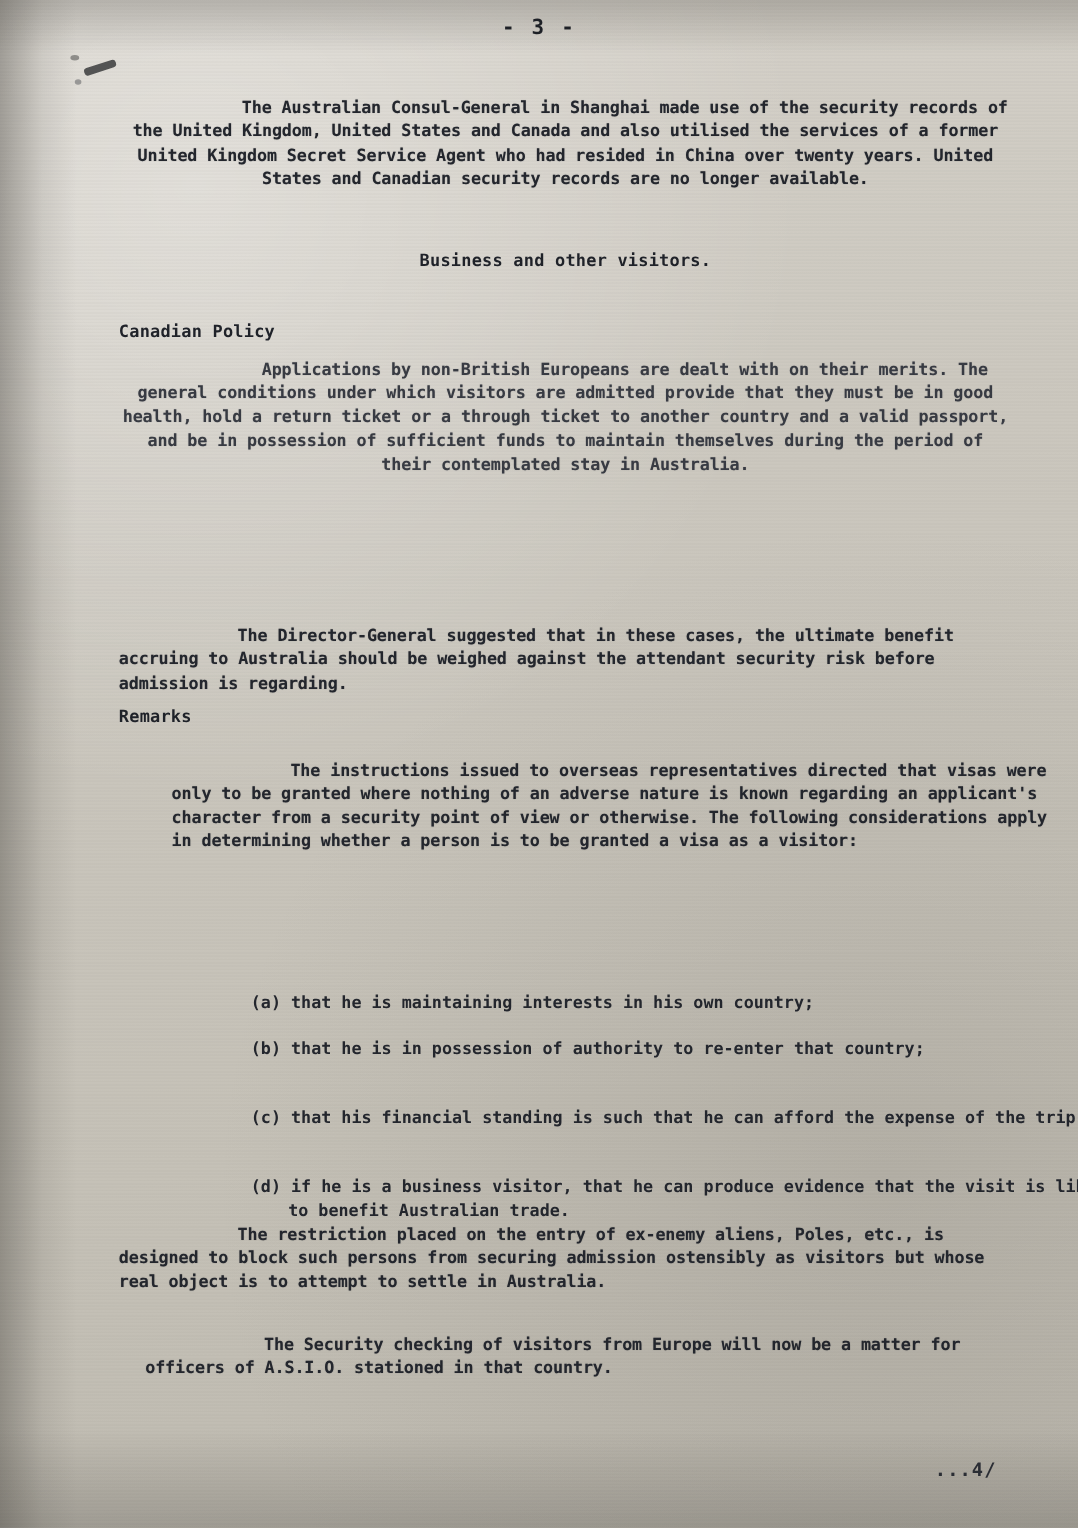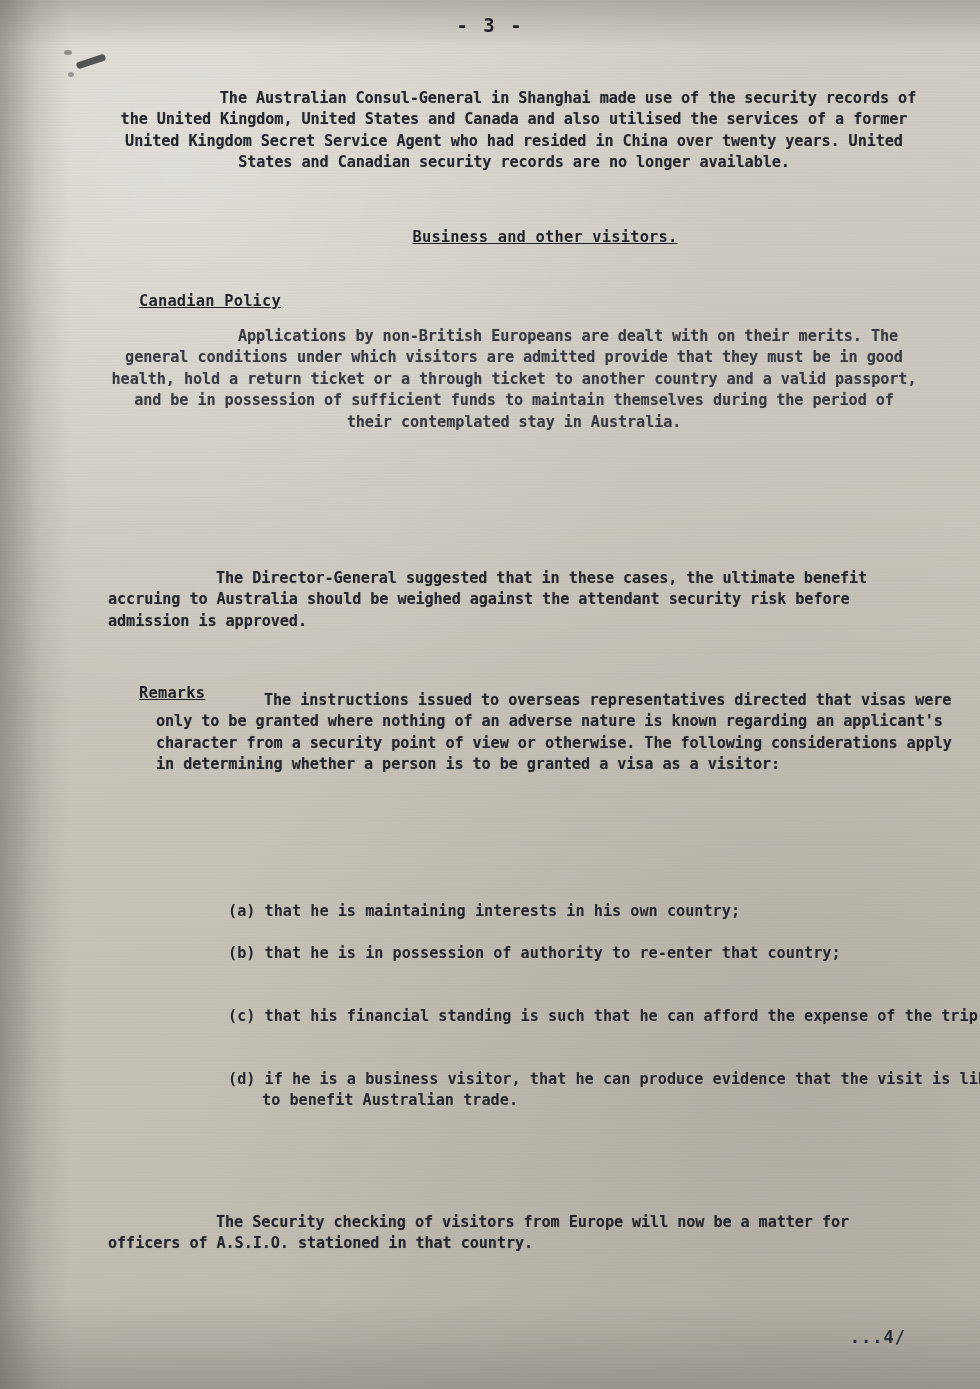--- a/index.html
+++ b/index.html
@@ -120,23 +120,21 @@
     text-shadow: 0 0 1px rgba(60,62,70,0.3);
     text-align: center;
   }
   .indent {
     text-indent: 108px;
   }
   .heading {
     font-size: 15.4px;
     font-weight: bold;
     letter-spacing: 0.2px;
-    text-decoration: underline;
     color: #1f2229;
-    margin-left: 31px;
   }
   .heading.center {
     text-align: center;
   }
   .list-item {
     font-size: 15.2px;
     line-height: 21.4px;
     font-weight: bold;
     color: #23262d;
     white-space: pre-wrap;
@@ -179,41 +177,42 @@
     <div class="body-block para indent" style="top:88px;text-align:center;">The Australian Consul-General in Shanghai made use of the security records of the United Kingdom, United States and Canada and also utilised the services of a former United Kingdom Secret Service Agent who had resided in China over twenty years. United States and Canadian security records are no longer available.</div>
 
     <div class="body-block heading center" style="top:228px;">Business and other visitors.</div>
 
     <div class="body-block heading" style="top:292px;">Canadian Policy</div>
 
     <div class="body-block para indent light" style="top:300px; padding-top:26px;">Applications by non-British Europeans are dealt with on their merits. The general conditions under which visitors are admitted provide that they must be in good health, hold a return ticket or a through ticket to another country and a valid passport, and be in possession of sufficient funds to maintain themselves during the period of their contemplated stay in Australia.</div>
 
 
 
-    <div class="body-block para indent" style="top:568px;">The Director-General suggested that in these cases, the ultimate benefit accruing to Australia should be weighed against the attendant security risk before admission is approved.</div>
-
-    <div class="body-block heading" style="top:684px;">Remarks</div>
+    <div class="body-block para indent" style="top:568px;">The Director-General suggested that in these cases, the ultimate benefit accruing to Australia should be weighed against the attendant security risk before admission is regarding.</div>
+
+    <div class="body-block heading" style="top:642px;">Remarks</div>
 
     <div class="body-block para indent" style="top:690px;margin-left:48px;">The instructions issued to overseas representatives directed that visas were only to be granted where nothing of an adverse nature is known regarding an applicant's character from a security point of view or otherwise. The following considerations apply in determining whether a person is to be granted a visa as a visitor:</div>
 
     <div class="body-block list-item" style="top:858px;">
       <span class="hang">(a) that he is maintaining interests in his own country;</span>
     </div>
 
     <div class="body-block list-item" style="top:900px;">
       <span class="hang">(b) that he is in possession of authority to re-enter that country;</span>
     </div>
 
     <div class="body-block list-item" style="top:963px;">
       <span class="hang">(c) that his financial standing is such that he can afford the expense of the trip;</span>
     </div>
 
     <div class="body-block list-item" style="top:1026px;">
       <span class="hang">(d) if he is a business visitor, that he can produce evidence that the visit is likely to benefit Australian trade.</span>
     </div>
 
-
-    <div class="body-block para indent" style="top:1212px;">The Security checking of visitors from Europe will now be a matter for officers of A.S.I.O. stationed in that country.</div>
+    <div class="body-block para indent" style="top:1112px;">The restriction placed on the entry of ex-enemy aliens, Poles, etc., is designed to block such persons from securing admission ostensibly as visitors but whose real object is to attempt to settle in Australia.</div>
+
+    <div class="body-block para indent" style="top:1212px;margin-left:24px;">The Security checking of visitors from Europe will now be a matter for officers of A.S.I.O. stationed in that country.</div>
 
     <div class="footer-note">...4/</div>
 
   </div>
 </div>
 
 </body></html>

